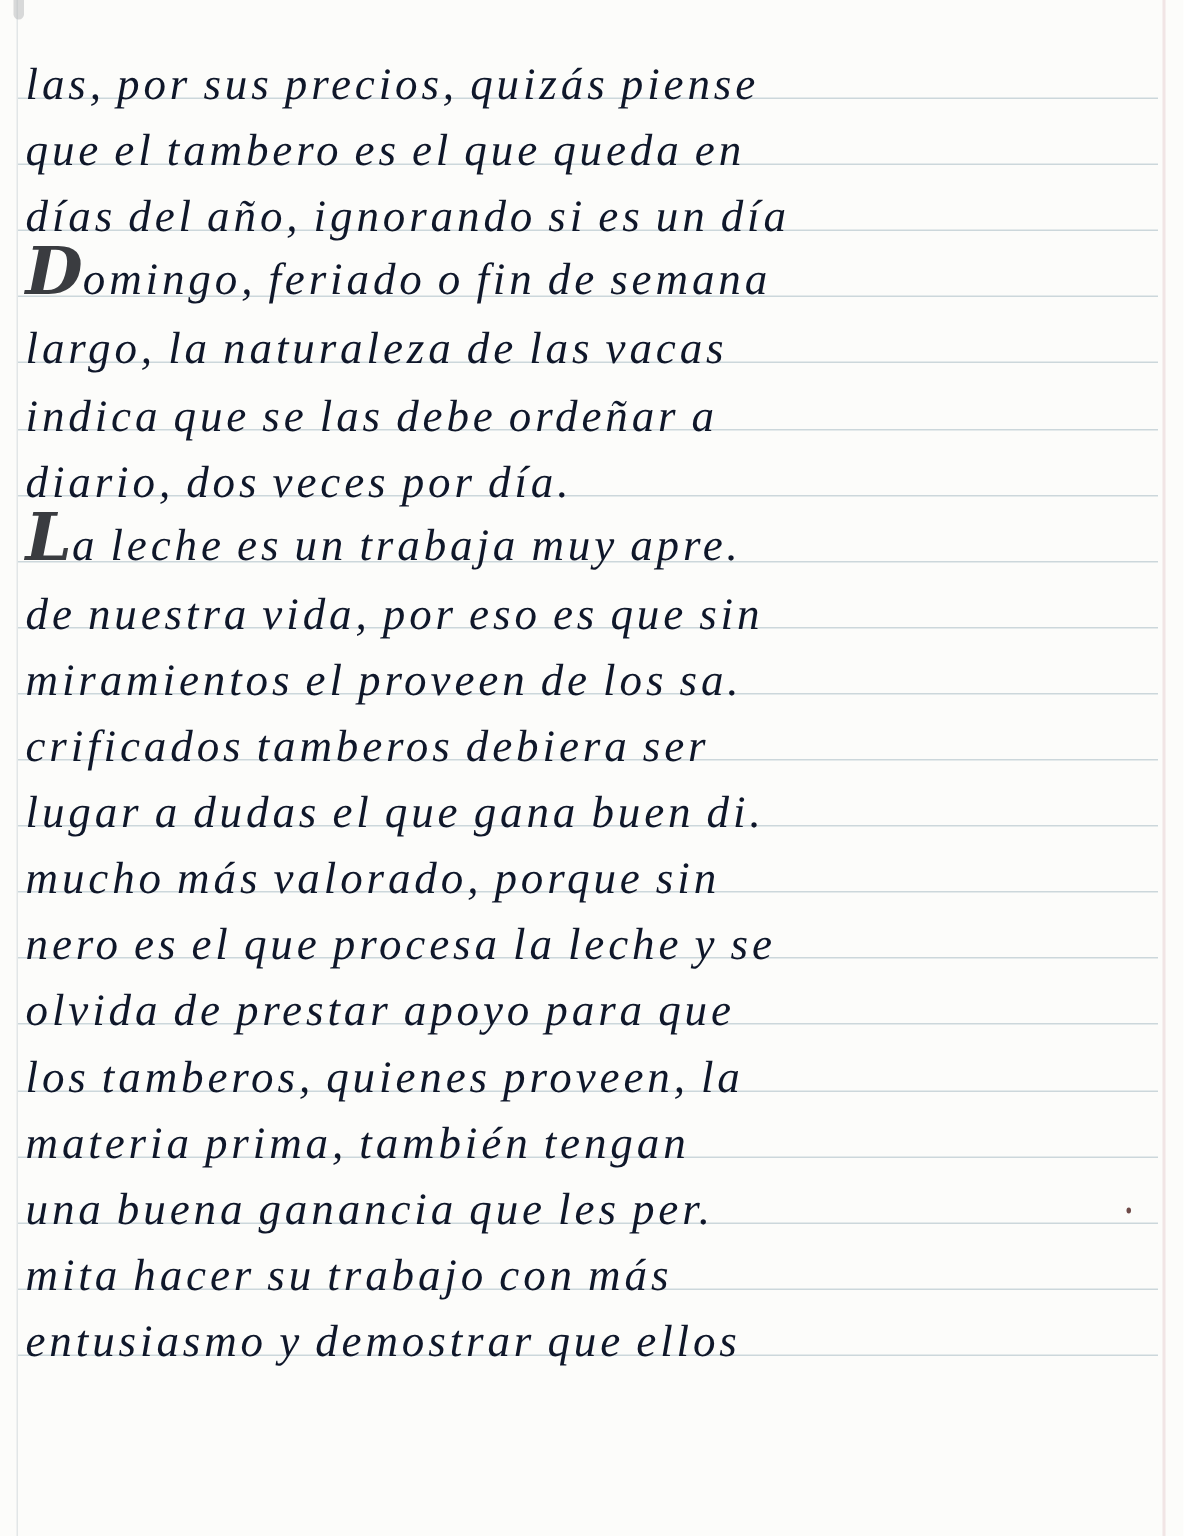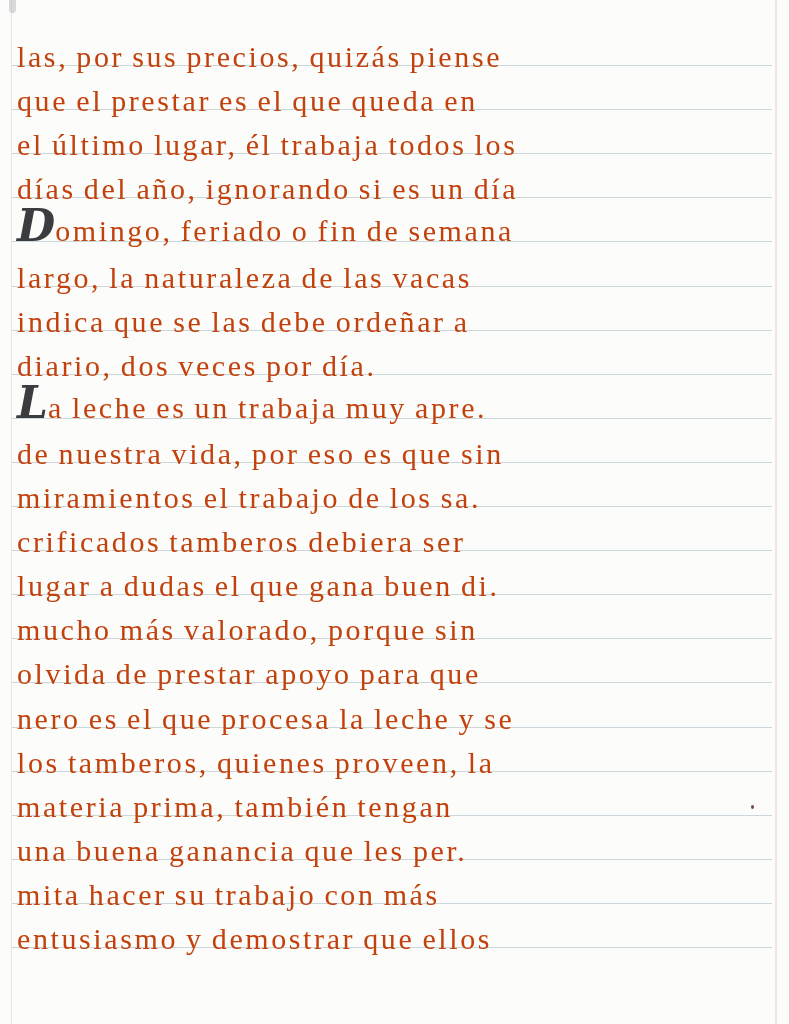--- a/index.html
+++ b/index.html
@@ -26,23 +26,24 @@
     position: relative;
     height: 44.1px;
     box-sizing: border-box;
     border-bottom: 1px solid #ccd7db;
   }
   .hw {
     position: absolute;
     left: 5px;
     bottom: -7px;
     white-space: nowrap;
+    font-style: italic;
     font-size: 30px;
     line-height: 1;
-    color: #c2410c;
+    color: #0f172a;
     letter-spacing: 2.6px;
     word-spacing: -2px;
   }
   .line.ornate .hw::first-letter {
     font-family: "DejaVu Serif", serif;
     font-weight: 700;
     font-style: italic;
     font-size: 44px;
     letter-spacing: 0px;
     color: #3a3c40;
@@ -94,24 +95,21 @@
 <div class="page">
   <div class="left-margin-line"></div>
   <div class="right-page-edge"></div>
   <div class="scan-smudge"></div>
   <div class="ink-speck"></div>
   <div class="rules-area" id="rules-area">
       <div class="line">
         <span class="hw">las, por sus precios, quizás piense</span>
       </div>
       <div class="line">
-        <span class="hw">que el prestar es el que queda en</span>
-      </div>
-      <div class="line">
-        <span class="hw">el último lugar, él trabaja todos los</span>
+        <span class="hw">que el tambero es el que queda en</span>
       </div>
       <div class="line">
         <span class="hw">días del año, ignorando si es un día</span>
       </div>
       <div class="line ornate">
         <span class="hw">Domingo, feriado o fin de semana</span>
       </div>
       <div class="line">
         <span class="hw">largo, la naturaleza de las vacas</span>
       </div>
@@ -121,36 +119,36 @@
       <div class="line">
         <span class="hw">diario, dos veces por día.</span>
       </div>
       <div class="line ornate">
         <span class="hw">La leche es un trabaja muy apre.</span>
       </div>
       <div class="line">
         <span class="hw">de nuestra vida, por eso es que sin</span>
       </div>
       <div class="line">
-        <span class="hw">miramientos el trabajo de los sa.</span>
+        <span class="hw">miramientos el proveen de los sa.</span>
       </div>
       <div class="line">
         <span class="hw">crificados tamberos debiera ser</span>
       </div>
       <div class="line">
         <span class="hw">lugar a dudas el que gana buen di.</span>
       </div>
       <div class="line">
         <span class="hw">mucho más valorado, porque sin</span>
       </div>
       <div class="line">
-        <span class="hw">olvida de prestar apoyo para que</span>
+        <span class="hw">nero es el que procesa la leche y se</span>
       </div>
       <div class="line">
-        <span class="hw">nero es el que procesa la leche y se</span>
+        <span class="hw">olvida de prestar apoyo para que</span>
       </div>
       <div class="line">
         <span class="hw">los tamberos, quienes proveen, la</span>
       </div>
       <div class="line">
         <span class="hw">materia prima, también tengan</span>
       </div>
       <div class="line">
         <span class="hw">una buena ganancia que les per.</span>
       </div>

